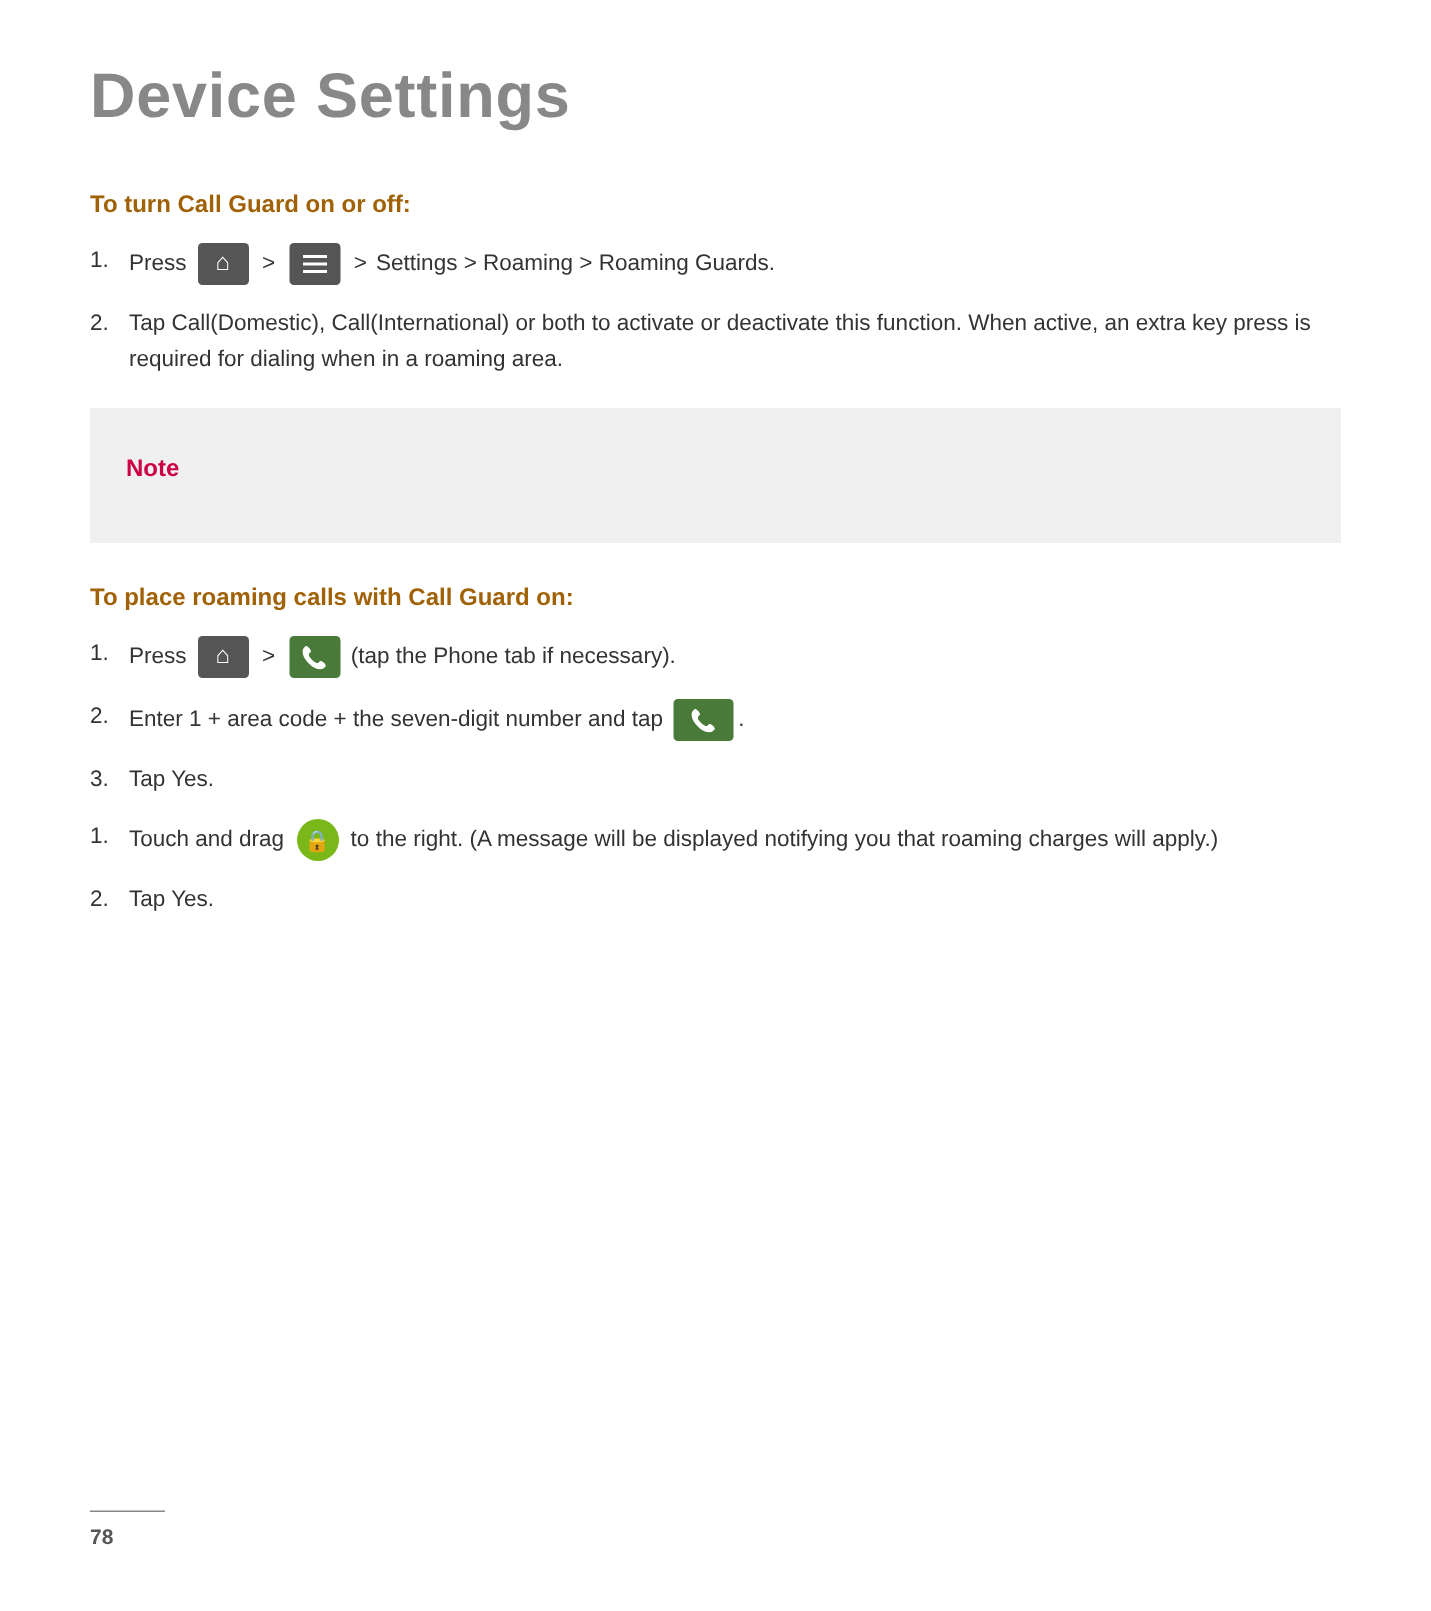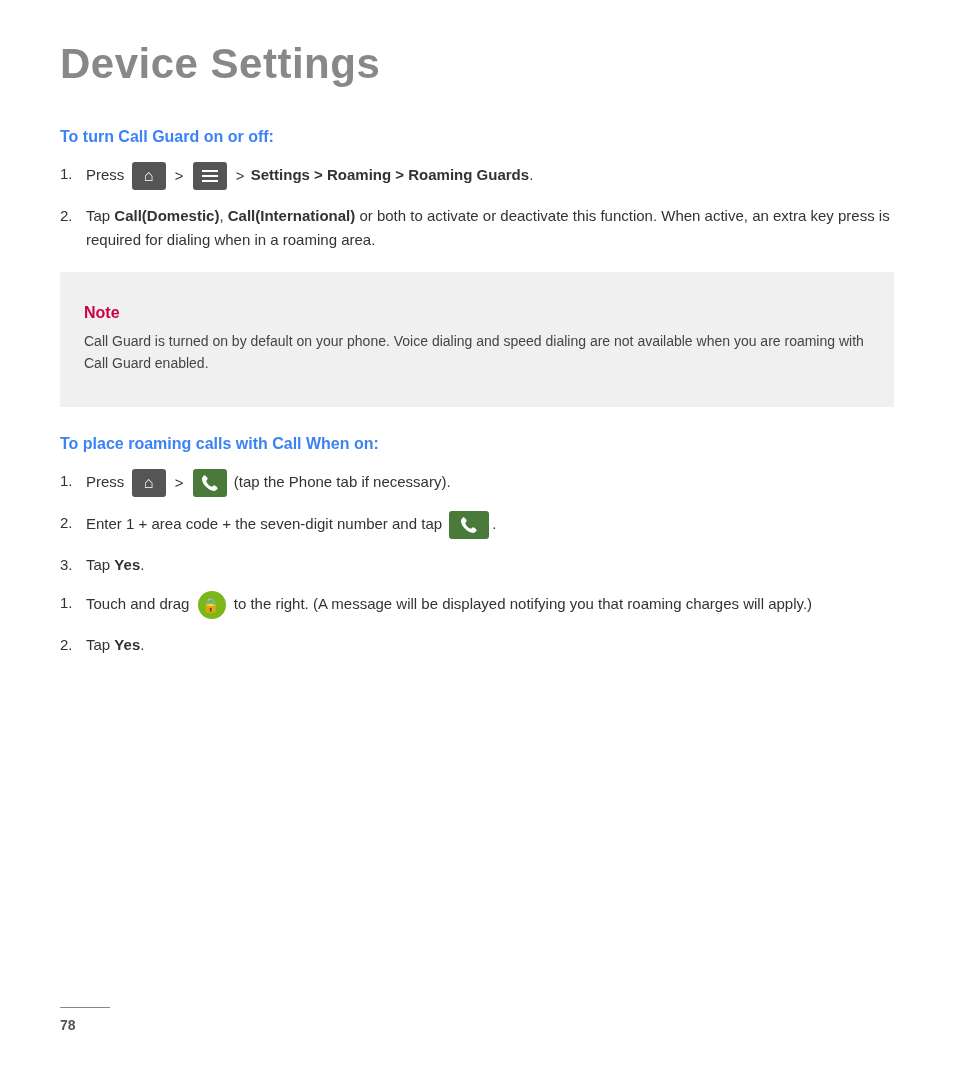--- a/index.html
+++ b/index.html
@@ -22,21 +22,21 @@
       font-size: 42px;
       font-weight: 700;
       color: #888888;
       margin-bottom: 40px;
       letter-spacing: 0.5px;
     }
 
     .section-heading {
       font-size: 16px;
       font-weight: 700;
-      color: #3b82f6;
+      color: #a16207;
       margin-bottom: 16px;
       margin-top: 28px;
     }
 
     .step {
       font-size: 15px;
       color: #333333;
       margin-bottom: 14px;
       line-height: 1.6;
       display: flex;
@@ -47,21 +47,21 @@
     .step-number {
       min-width: 20px;
       font-size: 15px;
     }
 
     .step-content {
       flex: 1;
     }
 
     .bold {
-      font-weight: 700;
+      font-weight: 400;
     }
 
     .note-box {
       background: #f0f0f0;
       border-left: 4px solid #f0f0f0;
       padding: 32px 20px;
       margin: 20px 0 28px 0;
     }
 
     .note-label {
@@ -231,25 +231,24 @@
     <span class="step-content">
       Tap <span class="bold">Call(Domestic)</span>,
       <span class="bold">Call(International)</span>
       or both to activate or deactivate this function. When active, an extra key press is required for dialing when in a roaming area.
     </span>
   </div>
 </div>
 
 <div class="note-box">
   <div class="note-label">Note</div>
-  <div class="note-text">Call Guard is turned on by default on your phone. Voice dialing and speed dialing are not available when you are roaming with Call Guard enabled.</div>
 </div>
 
 <div>
-  <p class="section-heading">To place roaming calls with Call When on:</p>
+  <p class="section-heading">To place roaming calls with Call Guard on:</p>
 
   <div class="step">
     <span class="step-number">1.</span>
     <span class="step-content">
       Press
       <span class="icon-home"></span>
       <span class="arrow">&gt;</span>
       <span class="icon-phone"></span>
       (tap the Phone tab if necessary).
     </span>

